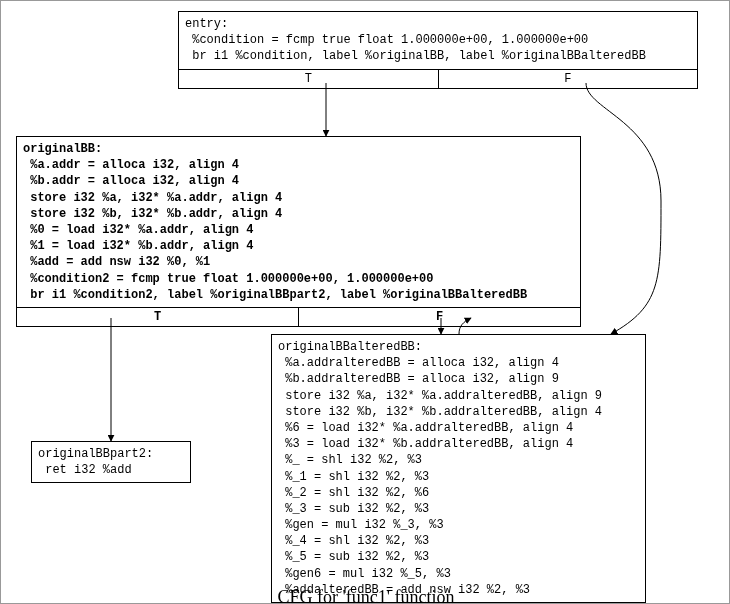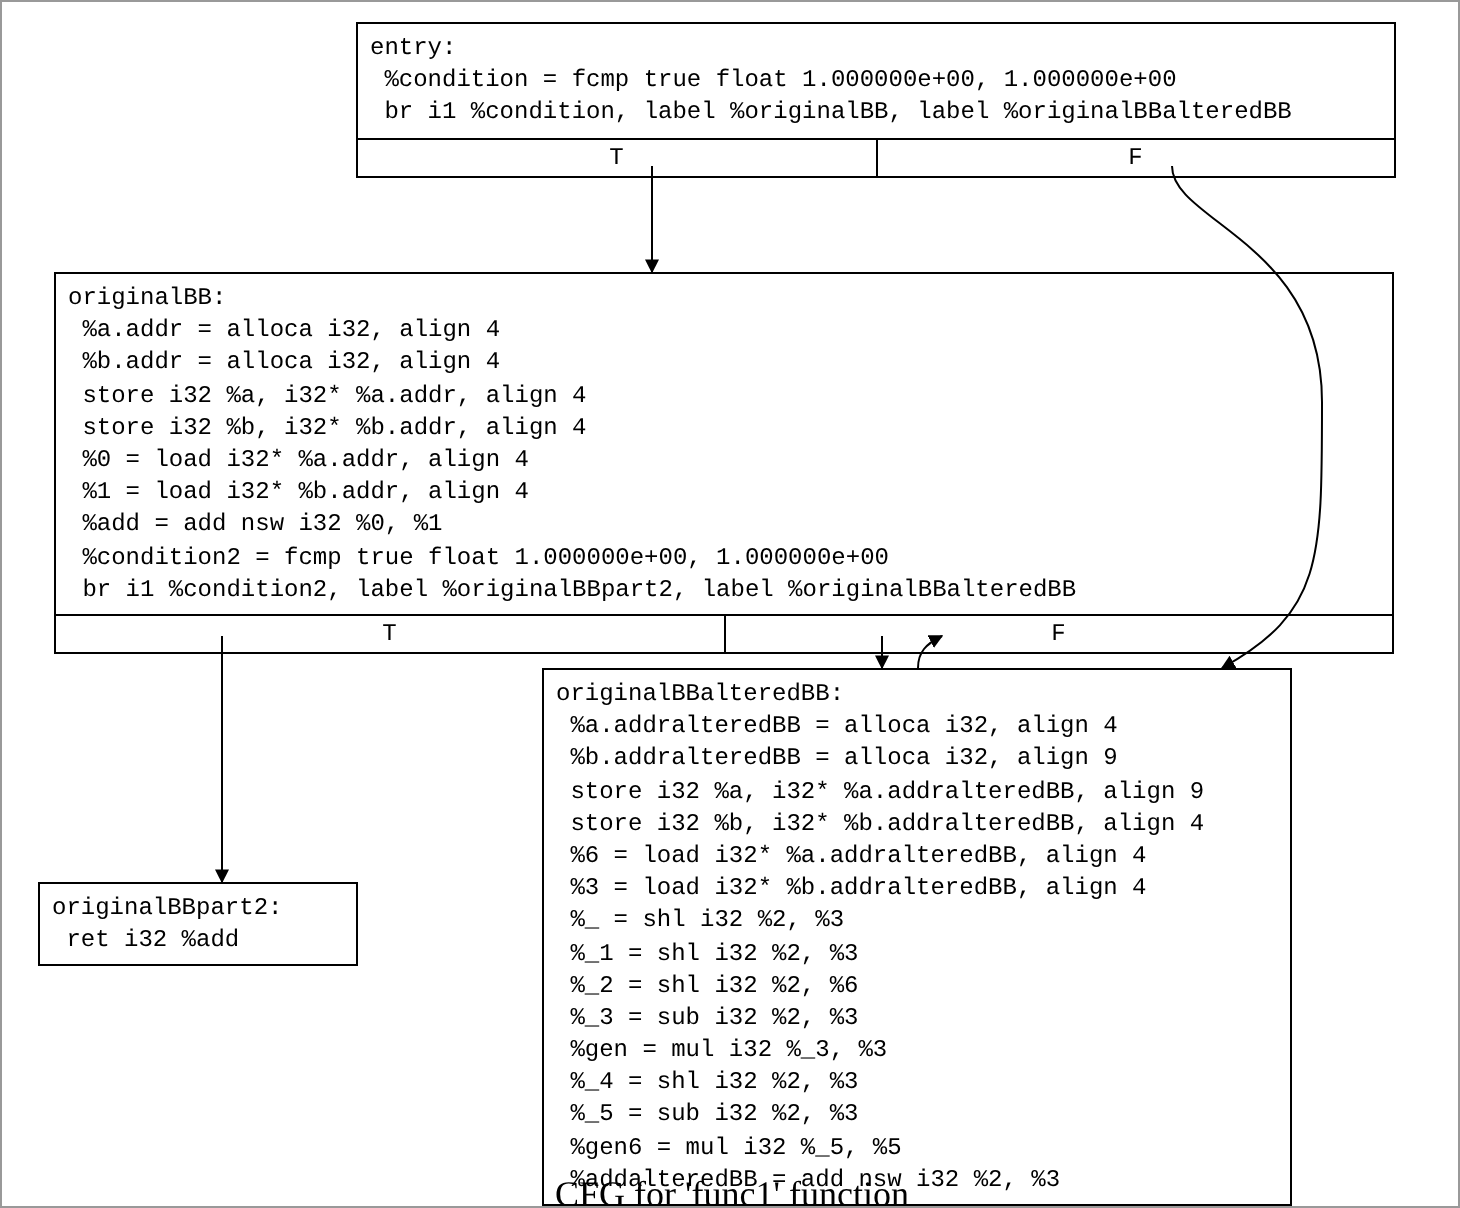--- a/index.html
+++ b/index.html
@@ -66,58 +66,58 @@
   <div class="node" style="left:177px; top:10px; width:520px;">
     <div class="node-body"><span>entry:</span>
 <span> %condition = fcmp true float 1.000000e+00, 1.000000e+00</span>
 <span> br i1 %condition, label %originalBB, label %originalBBalteredBB</span></div>
     <div class="branch-row">
       <div class="branch-cell">T</div>
       <div class="branch-cell">F</div>
     </div>
   </div>
 
-  <div class="node" style="left:26px; top:135px; width:670px;">
+  <div class="node" style="left:15px; top:135px; width:565px;font-weight:bold;">
     <div class="node-body"><span>originalBB:</span>
 <span> %a.addr = alloca i32, align 4</span>
 <span> %b.addr = alloca i32, align 4</span>
 <span> store i32 %a, i32* %a.addr, align 4</span>
 <span> store i32 %b, i32* %b.addr, align 4</span>
 <span> %0 = load i32* %a.addr, align 4</span>
 <span> %1 = load i32* %b.addr, align 4</span>
 <span> %add = add nsw i32 %0, %1</span>
 <span> %condition2 = fcmp true float 1.000000e+00, 1.000000e+00</span>
 <span> br i1 %condition2, label %originalBBpart2, label %originalBBalteredBB</span></div>
     <div class="branch-row">
       <div class="branch-cell">T</div>
       <div class="branch-cell">F</div>
     </div>
   </div>
 
-  <div class="node" style="left:18px; top:440px; width:160px;">
+  <div class="node" style="left:30px; top:440px; width:160px;">
     <div class="node-body"><span>originalBBpart2:</span>
 <span> ret i32 %add</span></div>
   </div>
 
   <div class="node" style="left:270px; top:333px; width:375px;">
     <div class="node-body"><span>originalBBalteredBB:</span>
 <span> %a.addralteredBB = alloca i32, align 4</span>
 <span> %b.addralteredBB = alloca i32, align 9</span>
 <span> store i32 %a, i32* %a.addralteredBB, align 9</span>
 <span> store i32 %b, i32* %b.addralteredBB, align 4</span>
 <span> %6 = load i32* %a.addralteredBB, align 4</span>
 <span> %3 = load i32* %b.addralteredBB, align 4</span>
 <span> %_ = shl i32 %2, %3</span>
 <span> %_1 = shl i32 %2, %3</span>
 <span> %_2 = shl i32 %2, %6</span>
 <span> %_3 = sub i32 %2, %3</span>
 <span> %gen = mul i32 %_3, %3</span>
 <span> %_4 = shl i32 %2, %3</span>
 <span> %_5 = sub i32 %2, %3</span>
-<span> %gen6 = mul i32 %_5, %5</span>
+<span> %gen6 = mul i32 %_5, %3</span>
 <span> %addalteredBB = add nsw i32 %2, %3</span></div>
   </div>
 
   <div class="caption" style="left:0px; top:586px; width:730px;">CFG for 'func1' function</div>
 
   <svg class="edges" viewBox="0 0 730 604">
     <defs>
       <marker id="arrow" viewBox="0 0 10 10" refX="9" refY="5" markerWidth="7" markerHeight="7" orient="auto-start-reverse">
         <path d="M 0 0 L 10 5 L 0 10 z" fill="#000"></path>
       </marker>

